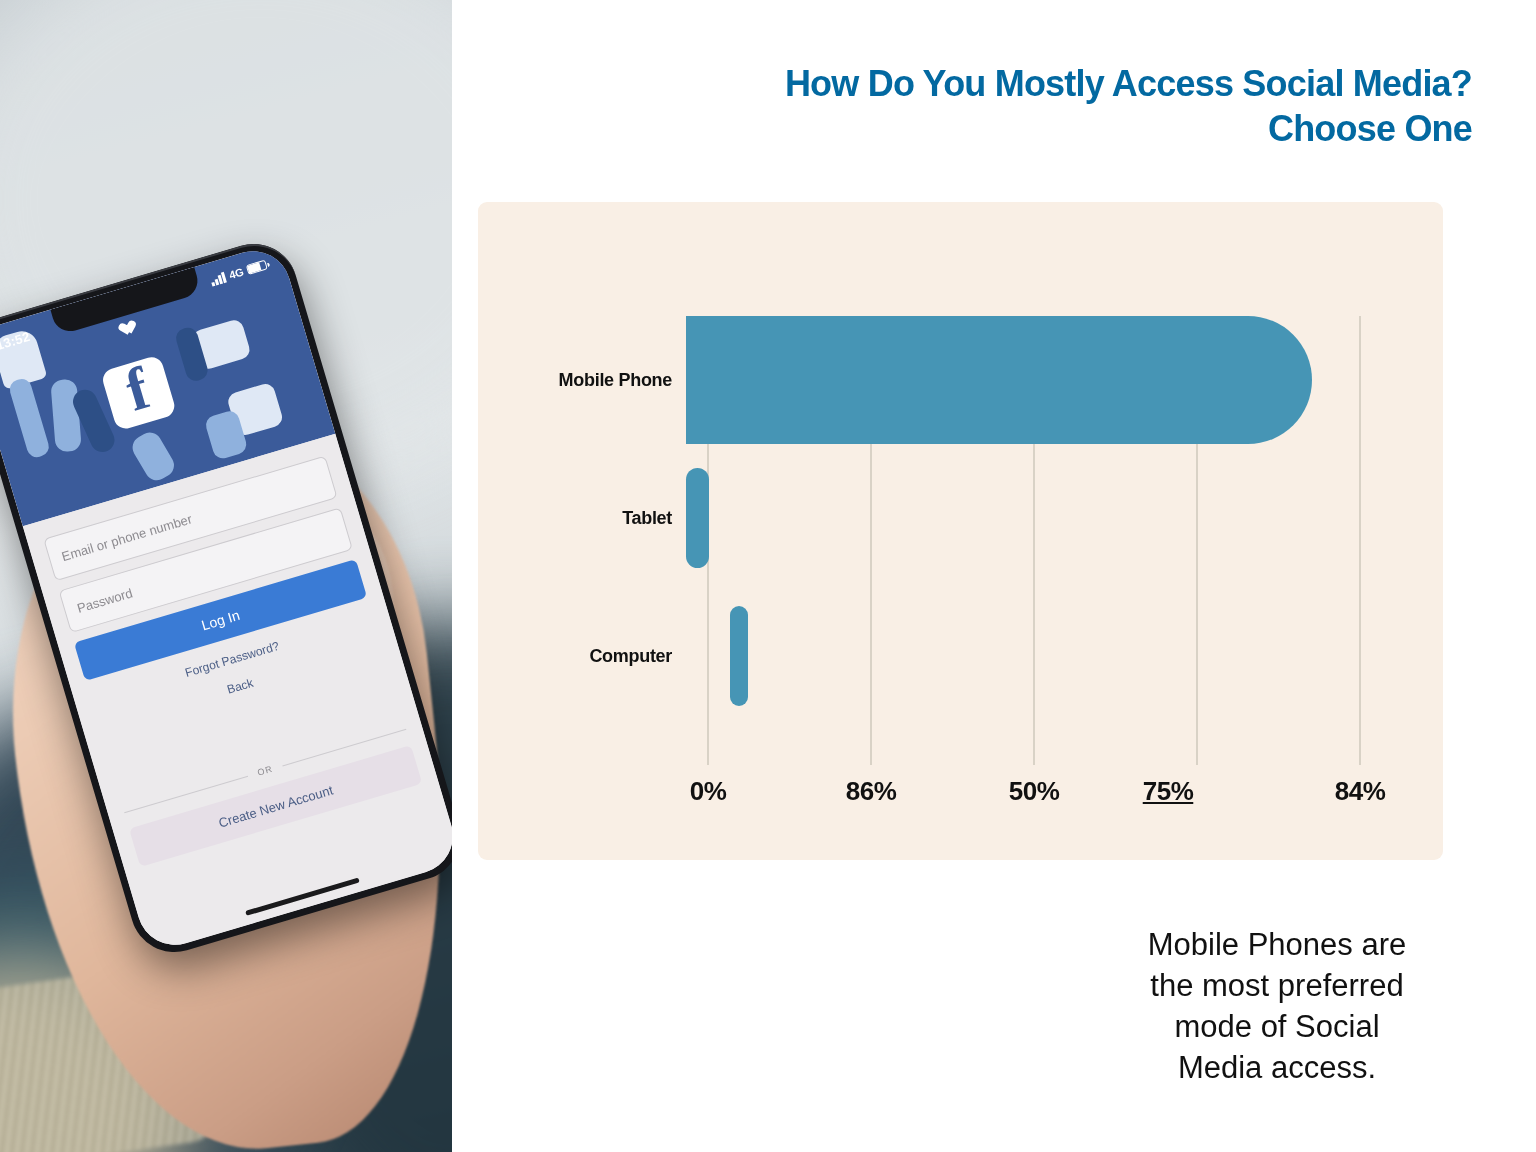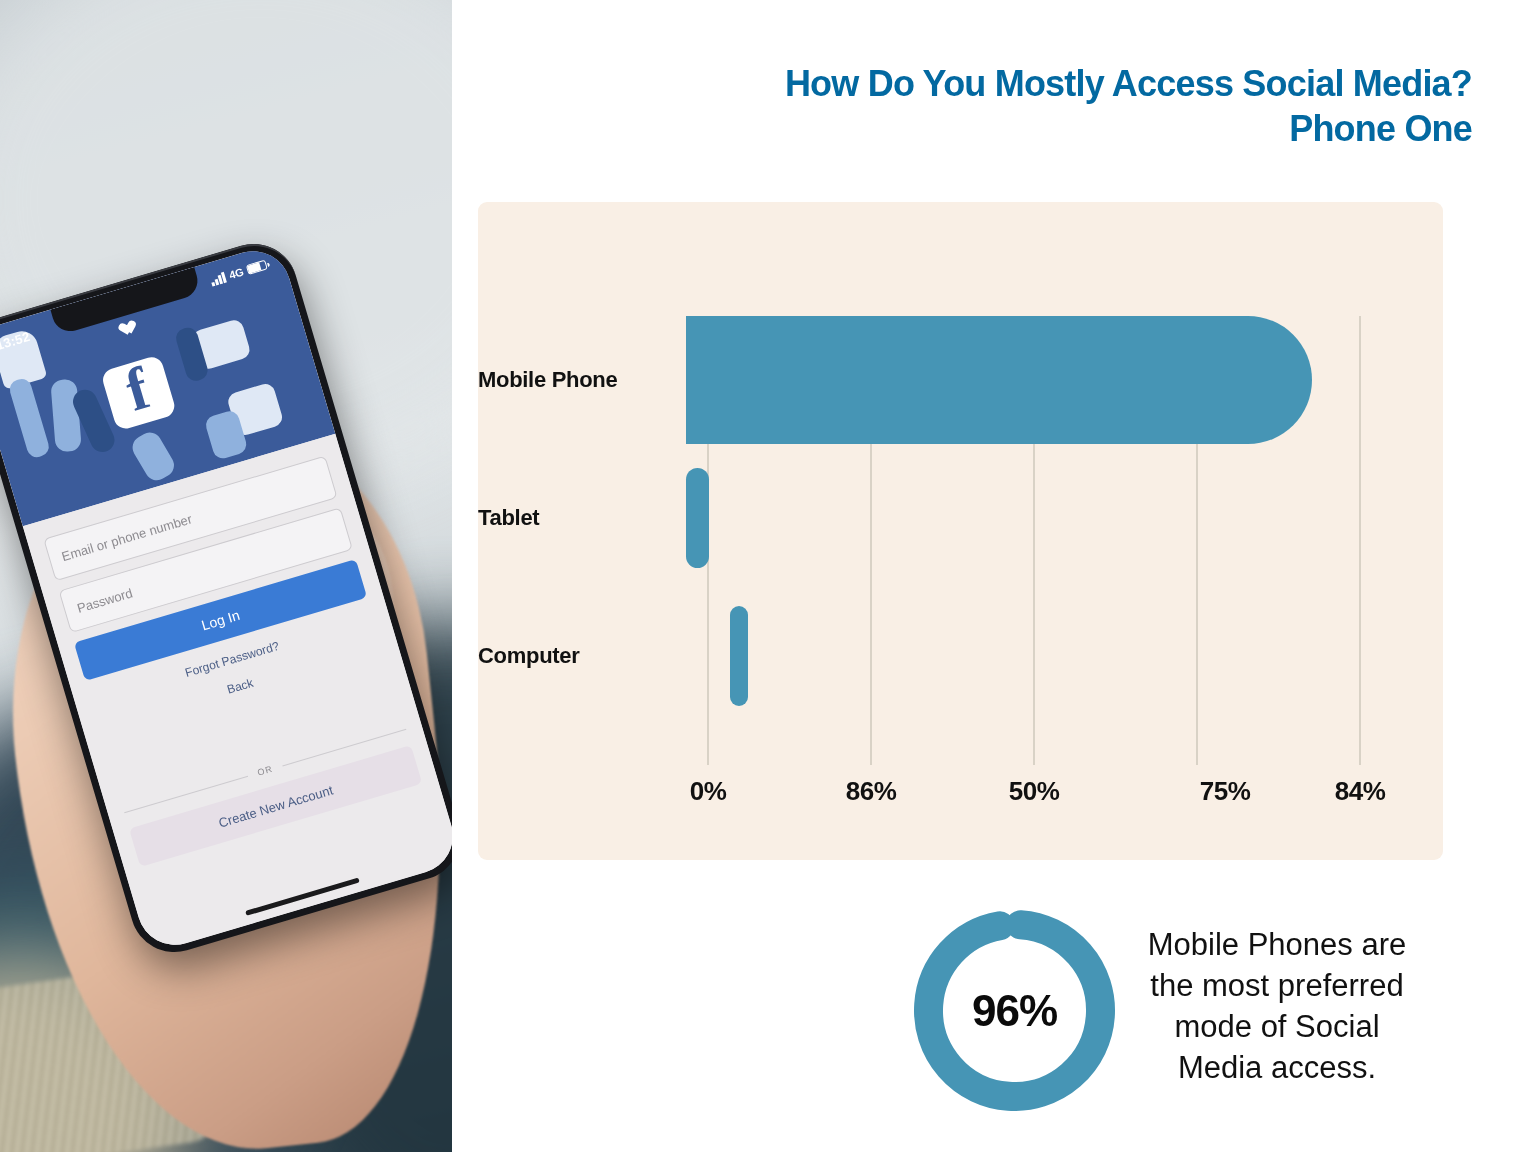--- a/index.html
+++ b/index.html
@@ -145,22 +145,22 @@
 
   #chart-panel{
     position:absolute; left:26px; top:202px; width:965px; height:658px;
     background:#f9efe5; border-radius:9px;
   }
 
   .gridline{ position:absolute; top:114px; width:1.6px; height:449px; background:#d9d2c6; }
 
   .bar-row{ position:absolute; left:0; width:100%; display:flex; align-items:center; }
   .bar-label{
-    width:208px; text-align:left; padding-right:22px;
-    font-size:22px; font-weight:bold; color:#111; letter-spacing:-.3px;
+    width:208px; text-align:right; padding-right:14px;
+    font-size:18px; font-weight:bold; color:#111; letter-spacing:-.3px;
   }
   .bar-track{ position:relative; flex:1; height:100%; }
   .bar{
     position:absolute; left:0; top:0; height:100%;
     background:#4695b5;
     border-radius:0 999px 999px 0;
   }
   .bar.pill{ border-radius:999px; }
 
   .xtick{
@@ -242,21 +242,21 @@
 
       <div id="home-bar"></div>
     </div>
   </div>
 </div>
 
 <div id="right-col">
 
   <div id="chart-title">
     <div>How Do You Mostly Access Social Media?</div>
-    <div>Phone One</div>
+    <div>Choose One</div>
   </div>
 
   <div id="chart-panel">
 
     <div id="gridlines">
         <div class="gridline" style="left: 229.2px;"></div>
         <div class="gridline" style="left: 392.2px;"></div>
         <div class="gridline" style="left: 555.2px;"></div>
         <div class="gridline" style="left: 718.2px;"></div>
         <div class="gridline" style="left: 881.2px;"></div>
@@ -280,26 +280,20 @@
           <div class="bar-track">
             <div class="bar pill" title="Computer: 2.5%" style="width: 18px; top: 14px; height: 100px;"></div>
           </div>
         </div>
       </div>
 
     <div id="xticks">
         <div class="xtick" style="left: 230px;">0%</div>
         <div class="xtick" style="left: 393px;">86%</div>
         <div class="xtick" style="left: 556px;">50%</div>
-        <div class="xtick" style="left: 747px;">75%</div>
+        <div class="xtick" style="left: 690px; text-decoration: underline;">75%</div>
         <div class="xtick" style="left: 882px;">84%</div>
       </div>
   </div>
 
-  <div id="donut-wrap">
-    <svg width="205" height="205" viewBox="0 0 205 205">
-      <circle id="donut-arc" cx="102.5" cy="102.5" r="86" fill="none" stroke="#4695b5" stroke-width="29" stroke-linecap="round" transform="rotate(-86 102.5 102.5)" stroke-dasharray="518.7397789607467 21.614157456697797"></circle>
-    </svg>
-    <div id="donut-value">96%</div>
-  </div>
 
   <div id="donut-caption">Mobile Phones are the most preferred mode of Social Media access.</div>
 </div>
 
 </body></html>

